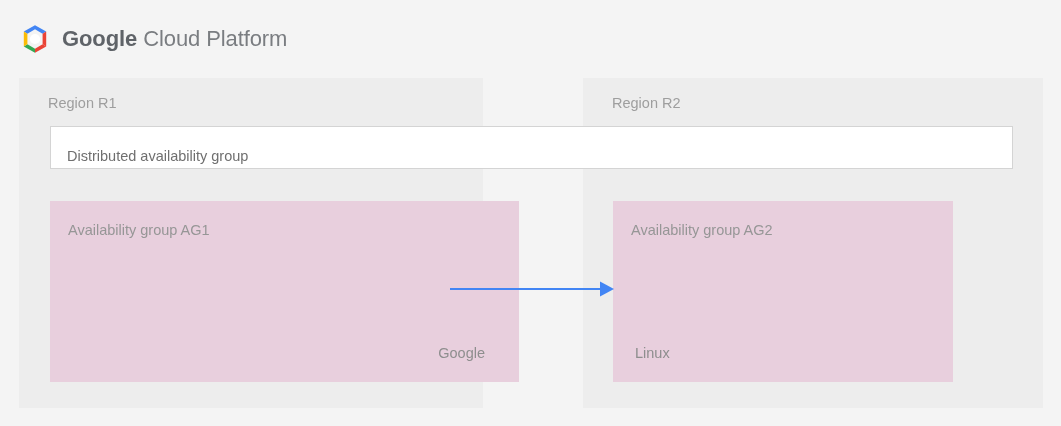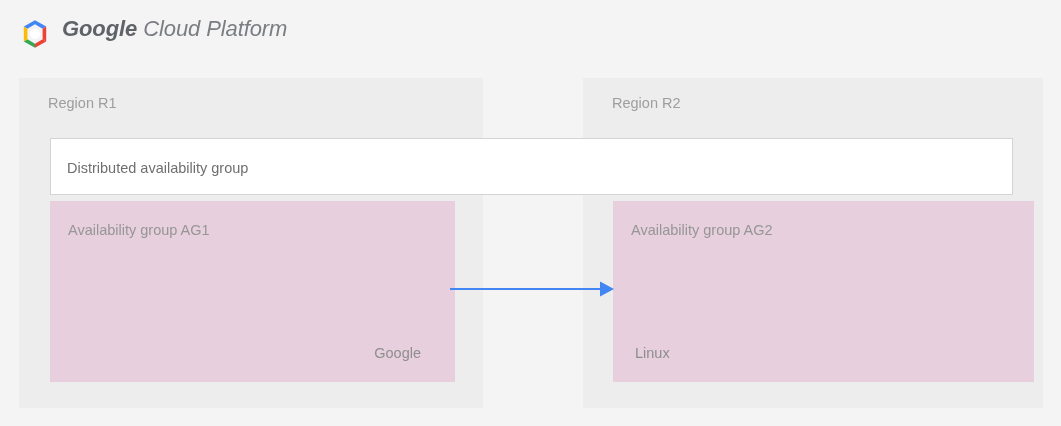--- a/index.html
+++ b/index.html
@@ -16,23 +16,22 @@
   }
 
   
   #brand {
     position: absolute;
     left: 19px;
     top: 18px;
     width: 400px;
     height: 42px;
     display: flex;
-    align-items: flex-start;
+    align-items: center;
     gap: 11px;
-    font-style: italic;
   }
   #gcp-logo {
     width: 32px;
     height: 32px;
     flex: 0 0 auto;
     display: block;
   }
   #brand-text {
     font-size: 22px;
     line-height: 1;
@@ -73,49 +72,48 @@
     white-space: nowrap;
     margin-left: 12px;
   }
 
   
   #dag-box {
     position: absolute;
     left: 50px;
     top: 126px;
     width: 963px;
-    height: 57px;
+    height: 43px;
     background: #ffffff;
     border: 1px solid #d4d4d4;
     box-sizing: border-box;
-    margin-top: 12px;
   }
   #dag-label {
     position: absolute;
     left: 16px;
     top: 21px;
     font-size: 14.5px;
     color: #6f6f6f;
     white-space: nowrap;
   }
 
   
   .ag-box {
     position: absolute;
     top: 201px;
     height: 181px;
     background: #e8cfdd;
   }
   #ag-box-1 {
     left: 50px;
-    width: 405px;
+    width: 469px;
   }
   #ag-box-2 {
     left: 613px;
-    width: 421px;
+    width: 340px;
   }
   .ag-title {
     position: absolute;
     left: 18px;
     top: 21px;
     font-size: 14.5px;
     color: #969696;
     white-space: nowrap;
   }
   .os-label {

